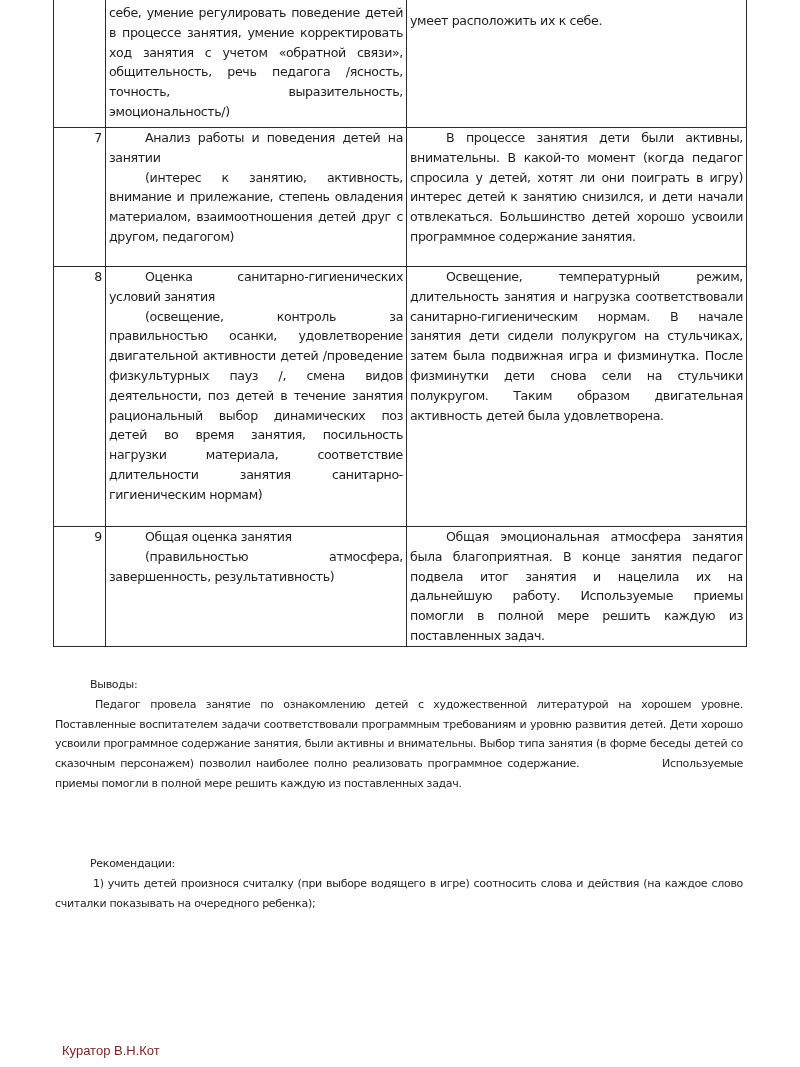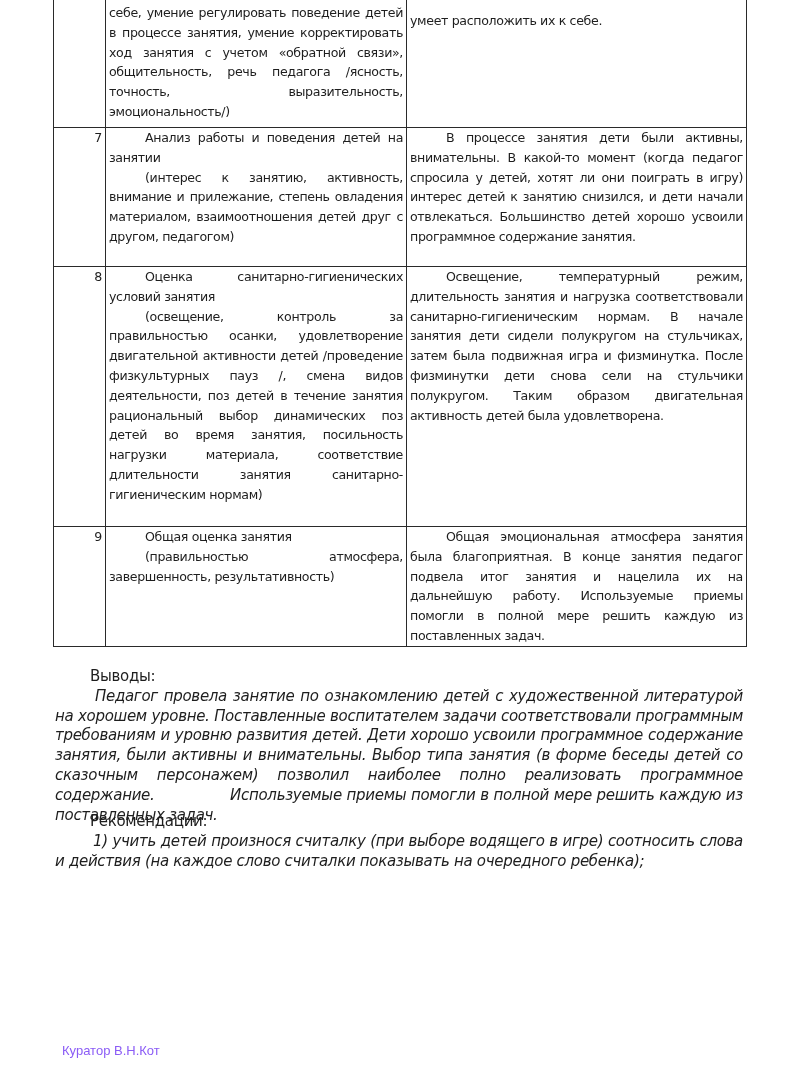--- a/index.html
+++ b/index.html
@@ -16,28 +16,28 @@
   table.eval td {
     border: 1.5px solid #2a2a2a; vertical-align: top; padding: 0 3px;
   }
   td.num { width: 45px; text-align: right; padding-right: 5px; }
   td.crit { width: 294px; text-align: justify; }
   td.obs { text-align: justify; }
   .ind { text-indent: 36px; }
   .p { margin: 0; text-align: justify; text-align-last: left; }
   .sect {
     position: absolute; left: 55px; width: 688px;
-    font-size: 15px; line-height: 19.8px; letter-spacing: -0.3px;
+    font-size: 11px; line-height: 19.8px; letter-spacing: -0.3px; margin-top: 8px;
   }
   .sect .head { margin: 0; padding-left: 35px; }
-  .sect .p { text-indent: 40px; font-style: italic; }
+  .sect .p { text-indent: 40px; }
   .sect .rec { text-indent: 38px; }
   .curator {
     position: absolute; left: 62px; top: 1043px; font-size: 13px;
-    font-family: "Liberation Sans", sans-serif; color: #8b5cf6;
+    font-family: "Liberation Sans", sans-serif; color: #7f1d1d;
   }
 </style>
 </head>
 <body>
 
 <div class="page">
 
   <table class="eval">
     <tbody>
         <tr style="height:129px;">
@@ -80,19 +80,19 @@
       </td>
     </tr>
   </tbody>
     </table>
 
   <div class="sect" style="top:667px;">
     <p class="head">Выводы:</p>
     <p class="p" style="white-space: pre-wrap;">Педагог провела занятие по ознакомлению детей с художественной литературой на хорошем уровне. Поставленные воспитателем задачи соответствовали программным требованиям и уровню развития детей. Дети хорошо усвоили программное содержание занятия, были активны и внимательны. Выбор типа занятия (в форме беседы детей со сказочным персонажем) позволил наиболее полно реализовать программное содержание.                Используемые приемы помогли в полной мере решить каждую из поставленных задач.</p>
   </div>
 
-  <div class="sect" style="top:812px;">
+  <div class="sect" style="top:846px;">
     <p class="head">Рекомендации:</p>
     <p class="p rec">1) учить детей произнося считалку (при выборе водящего в игре) соотносить слова и действия (на каждое слово считалки показывать на очередного ребенка);</p>
   </div>
 
   <div class="curator">Куратор В.Н.Кот</div>
 </div>
 
 </body></html>

